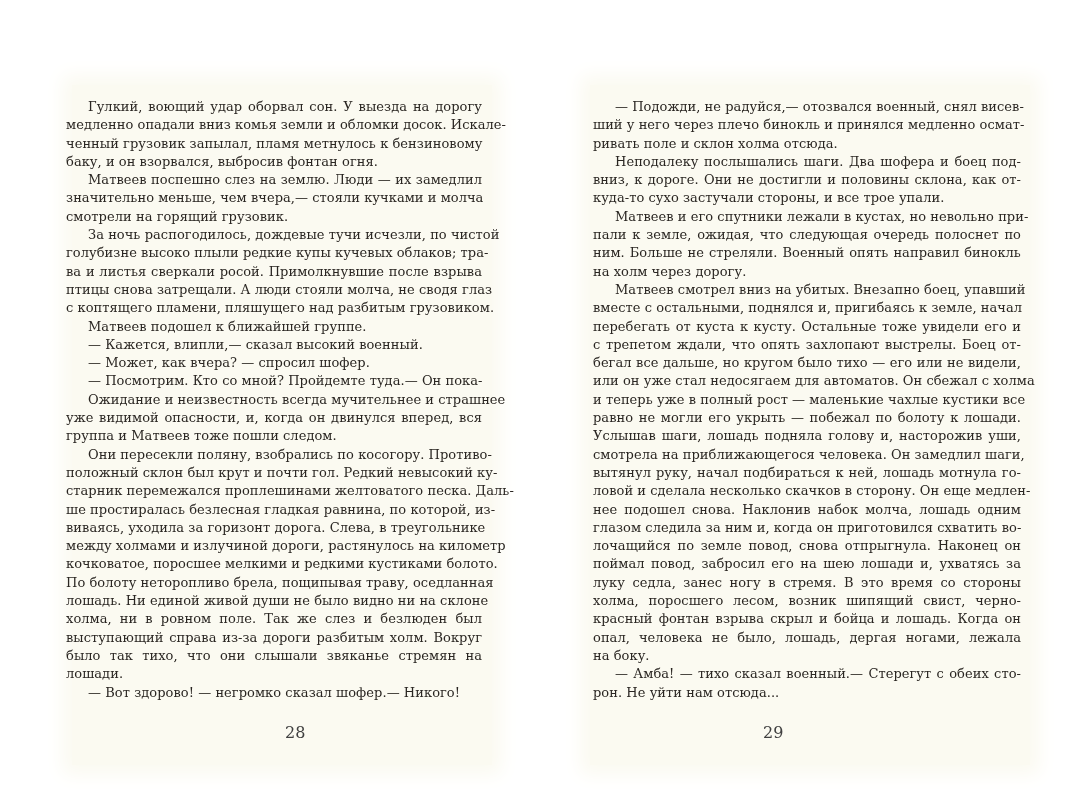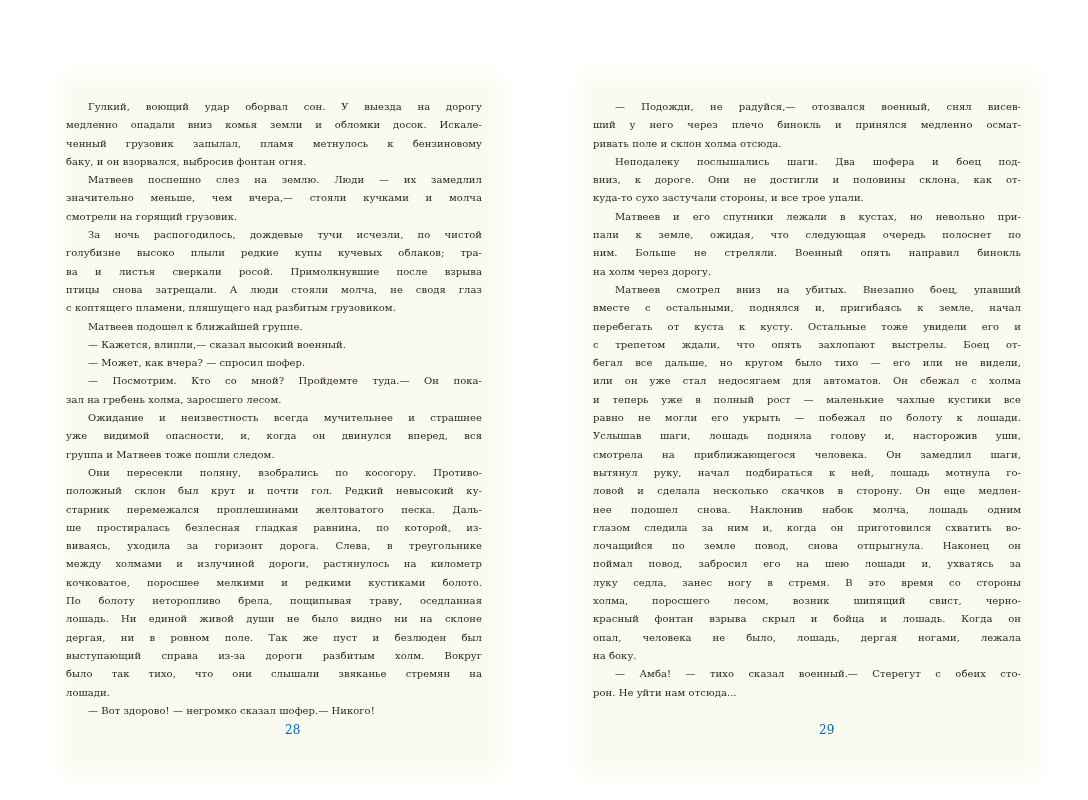--- a/index.html
+++ b/index.html
@@ -26,21 +26,21 @@
       left: 72px;
       width: 420px;
     }
     .page.right {
       left: 590px;
       width: 440px;
     }
     .text {
       position: absolute;
       top: 98px;
-      font-size: 10px;
+      font-size: 13px;
       line-height: 18.3px;
       letter-spacing: 0.05px;
     }
     .left-text {
       left: 66px;
       width: 416px;
     }
     .right-text {
       left: 593px;
       width: 428px;
@@ -50,25 +50,25 @@
       white-space: nowrap;
       text-align: justify;
       text-align-last: justify;
       height: 18.3px;
     }
     .line.indent { padding-left: 22px; }
     .line.last { text-align-last: left; }
     .pagenum {
       position: absolute;
       top: 723px;
-      font-size: 12px;
-      color: #0369a1;
+      font-size: 16px;
+      color: #404040;
     }
     .pagenum.left { left: 285px; }
-    .pagenum.right { left: 819px; }
+    .pagenum.right { left: 763px; }
   </style>
 </head>
 <body>
 
 <div class="page left"></div>
 <div class="page right"></div>
 
 <div class="text left-text" id="left-text">
     <span class="line indent">Гулкий, воющий удар оборвал сон. У выезда на дорогу</span>
     <span class="line">медленно опадали вниз комья земли и обломки досок. Искале-</span>
@@ -79,34 +79,33 @@
     <span class="line last">смотрели на горящий грузовик.</span>
     <span class="line indent">За ночь распогодилось, дождевые тучи исчезли, по чистой</span>
     <span class="line">голубизне высоко плыли редкие купы кучевых облаков; тра-</span>
     <span class="line">ва и листья сверкали росой. Примолкнувшие после взрыва</span>
     <span class="line">птицы снова затрещали. А люди стояли молча, не сводя глаз</span>
     <span class="line last">с коптящего пламени, пляшущего над разбитым грузовиком.</span>
     <span class="line indent last">Матвеев подошел к ближайшей группе.</span>
     <span class="line indent last">— Кажется, влипли,— сказал высокий военный.</span>
     <span class="line indent last">— Может, как вчера? — спросил шофер.</span>
     <span class="line indent">— Посмотрим. Кто со мной? Пройдемте туда.— Он пока-</span>
-    <span class="line last">зал на гребень холма, заросшего лесом.</span>
     <span class="line indent">Ожидание и неизвестность всегда мучительнее и страшнее</span>
     <span class="line">уже видимой опасности, и, когда он двинулся вперед, вся</span>
     <span class="line last">группа и Матвеев тоже пошли следом.</span>
     <span class="line indent">Они пересекли поляну, взобрались по косогору. Противо-</span>
     <span class="line">положный склон был крут и почти гол. Редкий невысокий ку-</span>
     <span class="line">старник перемежался проплешинами желтоватого песка. Даль-</span>
     <span class="line">ше простиралась безлесная гладкая равнина, по которой, из-</span>
     <span class="line">виваясь, уходила за горизонт дорога. Слева, в треугольнике</span>
     <span class="line">между холмами и излучиной дороги, растянулось на километр</span>
     <span class="line">кочковатое, поросшее мелкими и редкими кустиками болото.</span>
     <span class="line">По болоту неторопливо брела, пощипывая траву, оседланная</span>
     <span class="line">лошадь. Ни единой живой души не было видно ни на склоне</span>
-    <span class="line">дергая, ни в ровном поле. Так же пуст и безлюден был</span>
+    <span class="line">холма, ни в ровном поле. Так же слез и безлюден был</span>
     <span class="line">выступающий справа из-за дороги разбитым холм. Вокруг</span>
     <span class="line">было так тихо, что они слышали звяканье стремян на</span>
     <span class="line last">лошади.</span>
     <span class="line indent last">— Вот здорово! — негромко сказал шофер.— Никого!</span>
   </div>
 <div class="text right-text" id="right-text">
     <span class="line indent">— Подожди, не радуйся,— отозвался военный, снял висев-</span>
     <span class="line">ший у него через плечо бинокль и принялся медленно осмат-</span>
     <span class="line last">ривать поле и склон холма отсюда.</span>
     <span class="line indent">Неподалеку послышались шаги. Два шофера и боец под-</span>

